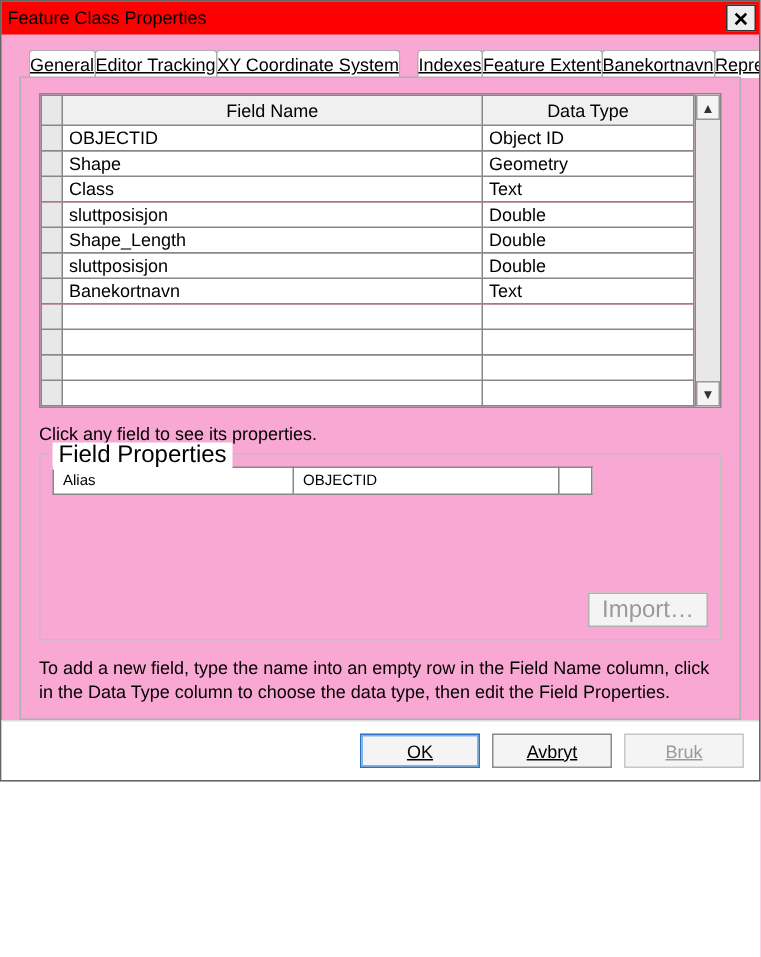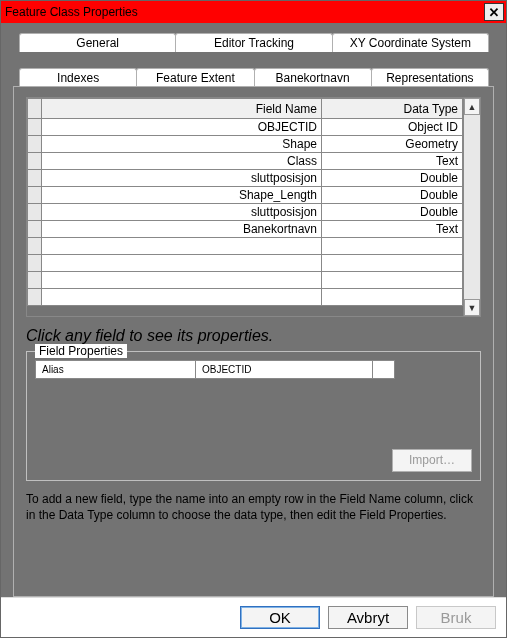--- a/index.html
+++ b/index.html
@@ -8,24 +8,24 @@
     padding: 0;
     font-family: "Segoe UI", Tahoma, Arial, sans-serif;
     font-size: 12px;
     background: #fff;
     width: 507px;
     height: 638px;
     overflow: hidden;
   }
   .window {
     width: 507px;
-    height: 638px;
+    height: 521px;
     border: 1px solid #666;
     position: relative;
-    background: #737373;
+    background: #f9a8d4;
     display: flex;
     flex-direction: column;
   }
   .titlebar {
     background: #ff0000;
     color: #000;
     height: 22px;
     display: flex;
     align-items: center;
     justify-content: space-between;
@@ -48,22 +48,23 @@
   }
   .content {
     flex: 1;
     padding: 10px 12px 0 12px;
     display: flex;
     flex-direction: column;
     overflow: hidden;
   }
   .tabs {
     display: flex;
-    flex-direction: column;
-    gap: 16px;
+    flex-direction: row;
+    gap: 0;
+    text-decoration: underline;
   }
   .tab-row {
     display: flex;
     border-bottom: none;
     margin-left: 6px;
     margin-right: 6px;
   }
   .tab {
     border: 1px solid #b0b0b0;
     border-bottom: none;
@@ -94,21 +95,20 @@
     flex: 1;
     display: flex;
     flex-direction: column;
     overflow: hidden;
   }
 
   .grid-wrap {
     display: flex;
     border: 1px solid #888;
     height: 220px;
-    text-align: right;
   }
   .grid-table {
     border-collapse: collapse;
     width: 100%;
     table-layout: fixed;
   }
   .grid-left { flex:1; overflow:hidden; }
   .grid-table th {
     background: #f0f0f0;
     border: 1px solid #888;
@@ -145,35 +145,34 @@
     border: 1px solid #999;
     background: #f4f4f4;
     display:flex; align-items:center; justify-content:center;
     font-size: 9px;
     cursor: pointer;
     color:#333;
   }
 
   .hint {
     margin: 10px 0 6px 0;
-    font-size: 16px;
-    font-style: italic;
+    font-size: 12px;
   }
   .fieldset {
     border: 1px solid #c0c0c0;
     padding: 8px 8px 8px 8px;
     position: relative;
     height: 130px;
   }
   .fieldset .legend {
     position: absolute;
     top: -8px; left: 8px;
     background: #fff;
     padding: 0 4px;
-    font-size: 12px;
+    font-size: 16px;
   }
   .prop-table {
     border-collapse: collapse;
     width: 360px;
   }
   .prop-table td {
     border: 1px solid #888;
     padding: 2px 6px;
     font-size: 10px;
     height: 18px;
@@ -181,21 +180,21 @@
   }
   .prop-table td:first-child { width: 160px; }
   .prop-table td.btncell { width: 22px; }
   .import-btn {
     position: absolute;
     right: 8px; bottom: 8px;
     width: 80px; height: 23px;
     border: 1px solid #b0b0b0;
     background: #f4f4f4;
     color: #9a9a9a;
-    font-size: 12px;
+    font-size: 16px;
     text-align: center;
     line-height: 21px;
   }
   .help-text {
     margin-top: 10px;
     font-size: 12px;
     line-height: 1.35;
     color: #000;
   }
   .footer {
@@ -206,22 +205,23 @@
     justify-content: flex-end;
     gap: 8px;
     padding: 0 10px;
     background: #fff;
   }
   .btn {
     width: 80px;
     height: 23px;
     border: 1px solid #8a8a8a;
     background: #f4f4f4;
-    font-size: 15px;
+    font-size: 12px;
     cursor: pointer;
+    text-decoration: underline;
   }
   .btn.disabled {
     color: #9a9a9a;
     border-color: #c8c8c8;
     cursor: default;
   }
   .btn.default {
     border: 1px solid #3070c0;
     box-shadow: inset 0 0 0 1px #7fb2e5;
   }

